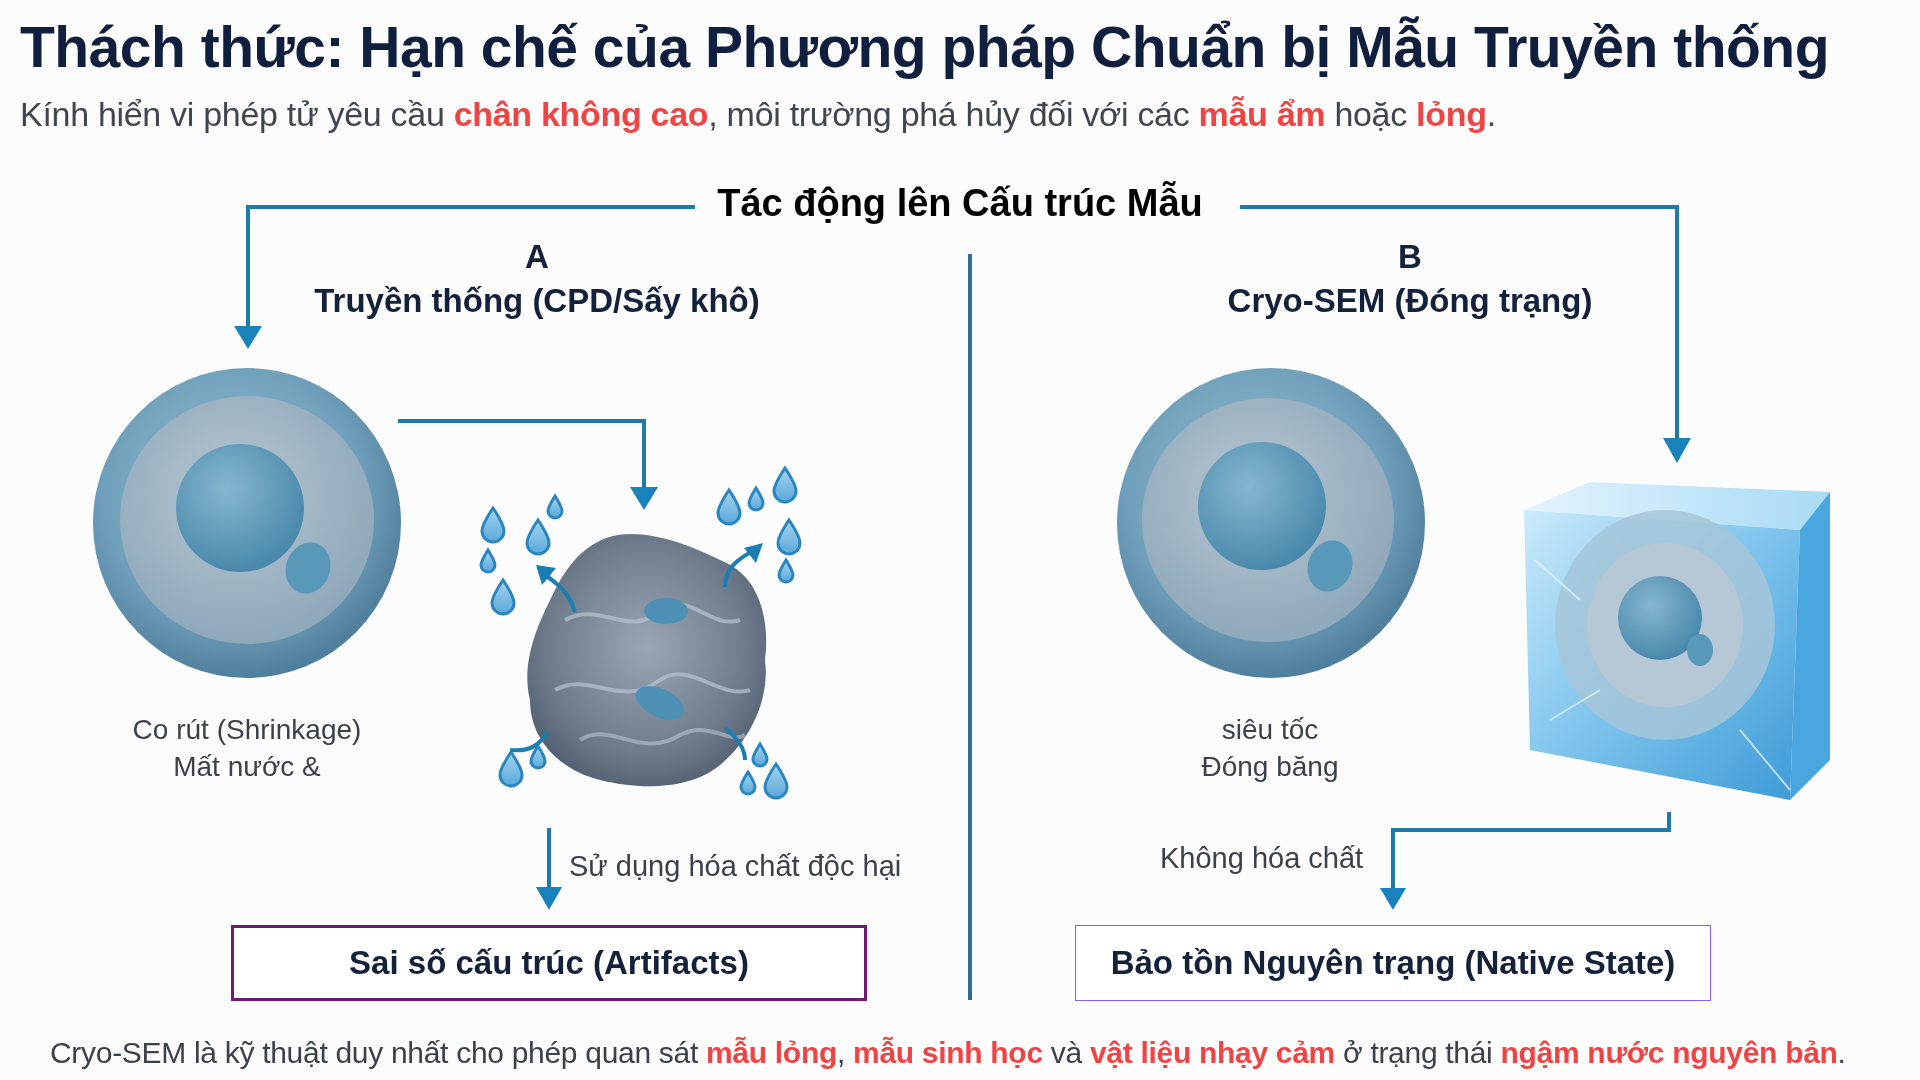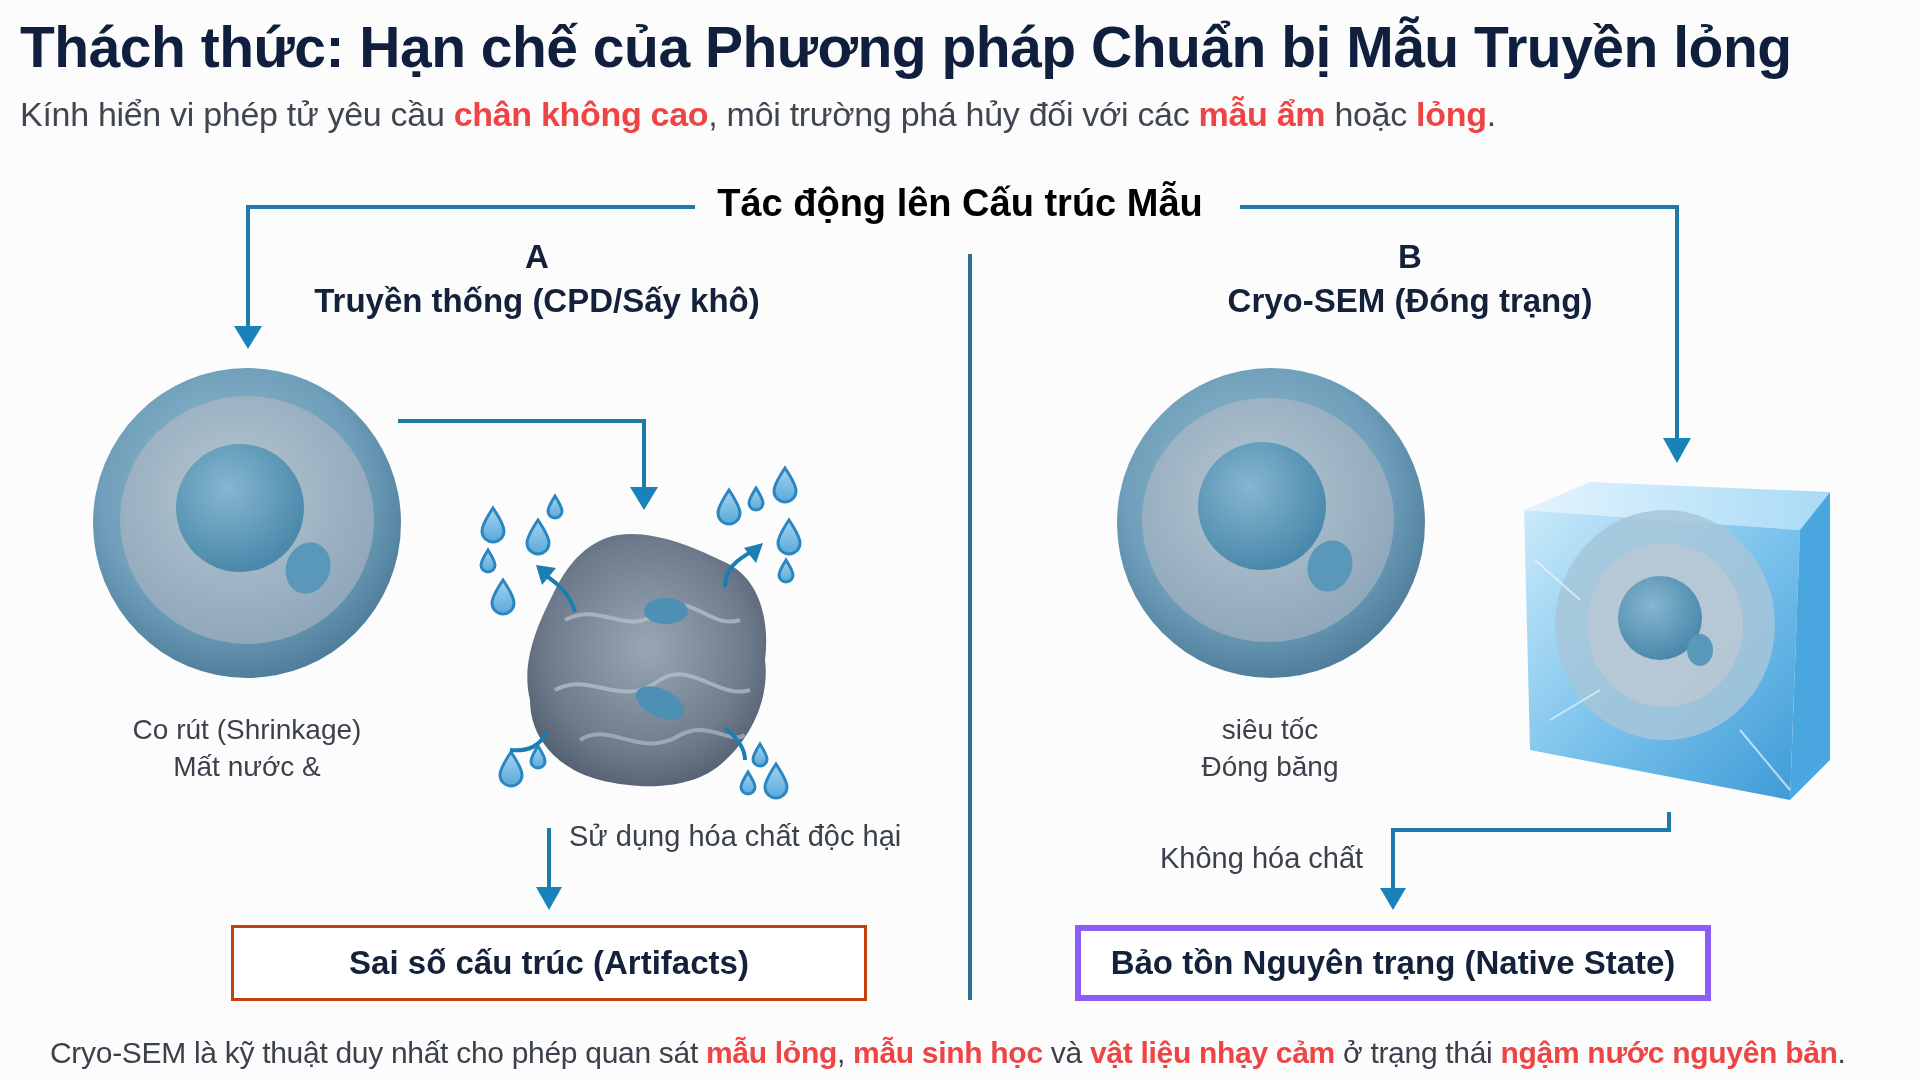--- a/index.html
+++ b/index.html
@@ -7,22 +7,22 @@
   body { position: relative; font-family: "Liberation Sans", "DejaVu Sans", sans-serif; color: #1c2433; }
   .abs { position: absolute; }
   .title { left: 20px; top: 14px; font-size: 57px; font-weight: 700; color: #0f1f3d; letter-spacing: -0.5px; white-space: nowrap; }
   .subtitle { left: 20px; top: 95px; font-size: 34px; color: #3f4650; white-space: nowrap; letter-spacing: -0.3px; }
   .hl { color: #ef4444; font-weight: 700; }
   .section-title { left: 0; width: 1920px; top: 182px; text-align: center; font-size: 38px; font-weight: 700; color: #000000; }
   .col-head { font-size: 33px; font-weight: 700; color: #14213a; text-align: center; line-height: 44px; }
   .caption { font-size: 28px; color: #3b414b; text-align: center; line-height: 37px; }
   .step-label { font-size: 29px; color: #3b414b; white-space: nowrap; }
   .result-box { height: 76px; background: #fff; display: flex; align-items: center; justify-content: center; font-size: 33px; font-weight: 700; color: #14213a; }
-  .box-red { border: 3px solid #c2410c; }
-  .box-blue { border: 6px solid #8b5cf6; }
+  .box-red { border: 3px solid #701a75; }
+  .box-blue { border: 1px solid #8b5cf6; }
   .footer { left: 50px; top: 1036px; font-size: 30px; color: #3b414b; white-space: nowrap; letter-spacing: -0.3px; }
   svg { position: absolute; left: 0; top: 0; }
 </style>
 </head>
 <body>
 
 <svg width="1920" height="1080">
   <defs>
     <radialGradient id="cellOuter" cx="45%" cy="40%" r="60%">
       <stop offset="0%" stop-color="#9cc0d4"></stop>
@@ -133,21 +133,21 @@
     <ellipse cx="1665" cy="625" rx="78" ry="82" fill="#b8c8d4" opacity="0.9"></ellipse>
     <circle cx="1660" cy="618" r="42" fill="url(#cellNuc)"></circle>
     <ellipse cx="1700" cy="650" rx="13" ry="16" fill="#5a98ba"></ellipse>
     <path d="M1535,560 L1580,600 M1740,730 L1790,790 M1550,720 L1600,690" stroke="#e6f6fe" stroke-width="2" opacity="0.7"></path>
   </g>
 
   <polyline points="1669,812 1669,830 1393,830 1393,892" stroke="#1e7aa6" stroke-width="4" fill="none"></polyline>
   <polygon points="1380,888 1406,888 1393,910" fill="#1a82bb"></polygon>
 </svg>
 
-<div class="abs title">Thách thức: Hạn chế của Phương pháp Chuẩn bị Mẫu Truyền lỏng</div>
+<div class="abs title">Thách thức: Hạn chế của Phương pháp Chuẩn bị Mẫu Truyền thống</div>
 <div class="abs subtitle">
   <span>Kính hiển vi phép tử yêu cầu </span><span class="hl">chân không cao</span><span>, môi trường phá hủy đối với các </span><span class="hl">mẫu ẩm</span><span> hoặc </span><span class="hl">lỏng</span><span>.</span>
 </div>
 
 <div class="abs section-title">
   <span style="background:#fcfcfd;padding:0 22px;">Tác động lên Cấu trúc Mẫu</span>
 </div>
 
 <div class="abs col-head" style="left:237px; top:235px; width:600px;">
   <div>A</div>
@@ -162,21 +162,21 @@
 <div class="abs caption" style="left:92px; top:711px; width:310px;">
   <div>Co rút (Shrinkage)</div>
   <div>Mất nước &amp;</div>
 </div>
 
 <div class="abs caption" style="left:1120px; top:711px; width:300px;">
   <div>siêu tốc</div>
   <div>Đóng băng</div>
 </div>
 
-<div class="abs step-label" style="left:569px; top:820px;">Sử dụng hóa chất độc hại</div>
+<div class="abs step-label" style="left:569px; top:850px;">Sử dụng hóa chất độc hại</div>
 <div class="abs step-label" style="left:1160px; top:842px;">Không hóa chất</div>
 
 <div class="abs result-box box-red" style="left:231px; top:925px; width:636px;">
   <span>Sai số cấu trúc (Artifacts)</span>
 </div>
 <div class="abs result-box box-blue" style="left:1075px; top:925px; width:636px;">
   <span>Bảo tồn Nguyên trạng (Native State)</span>
 </div>
 
 <div class="abs footer">

